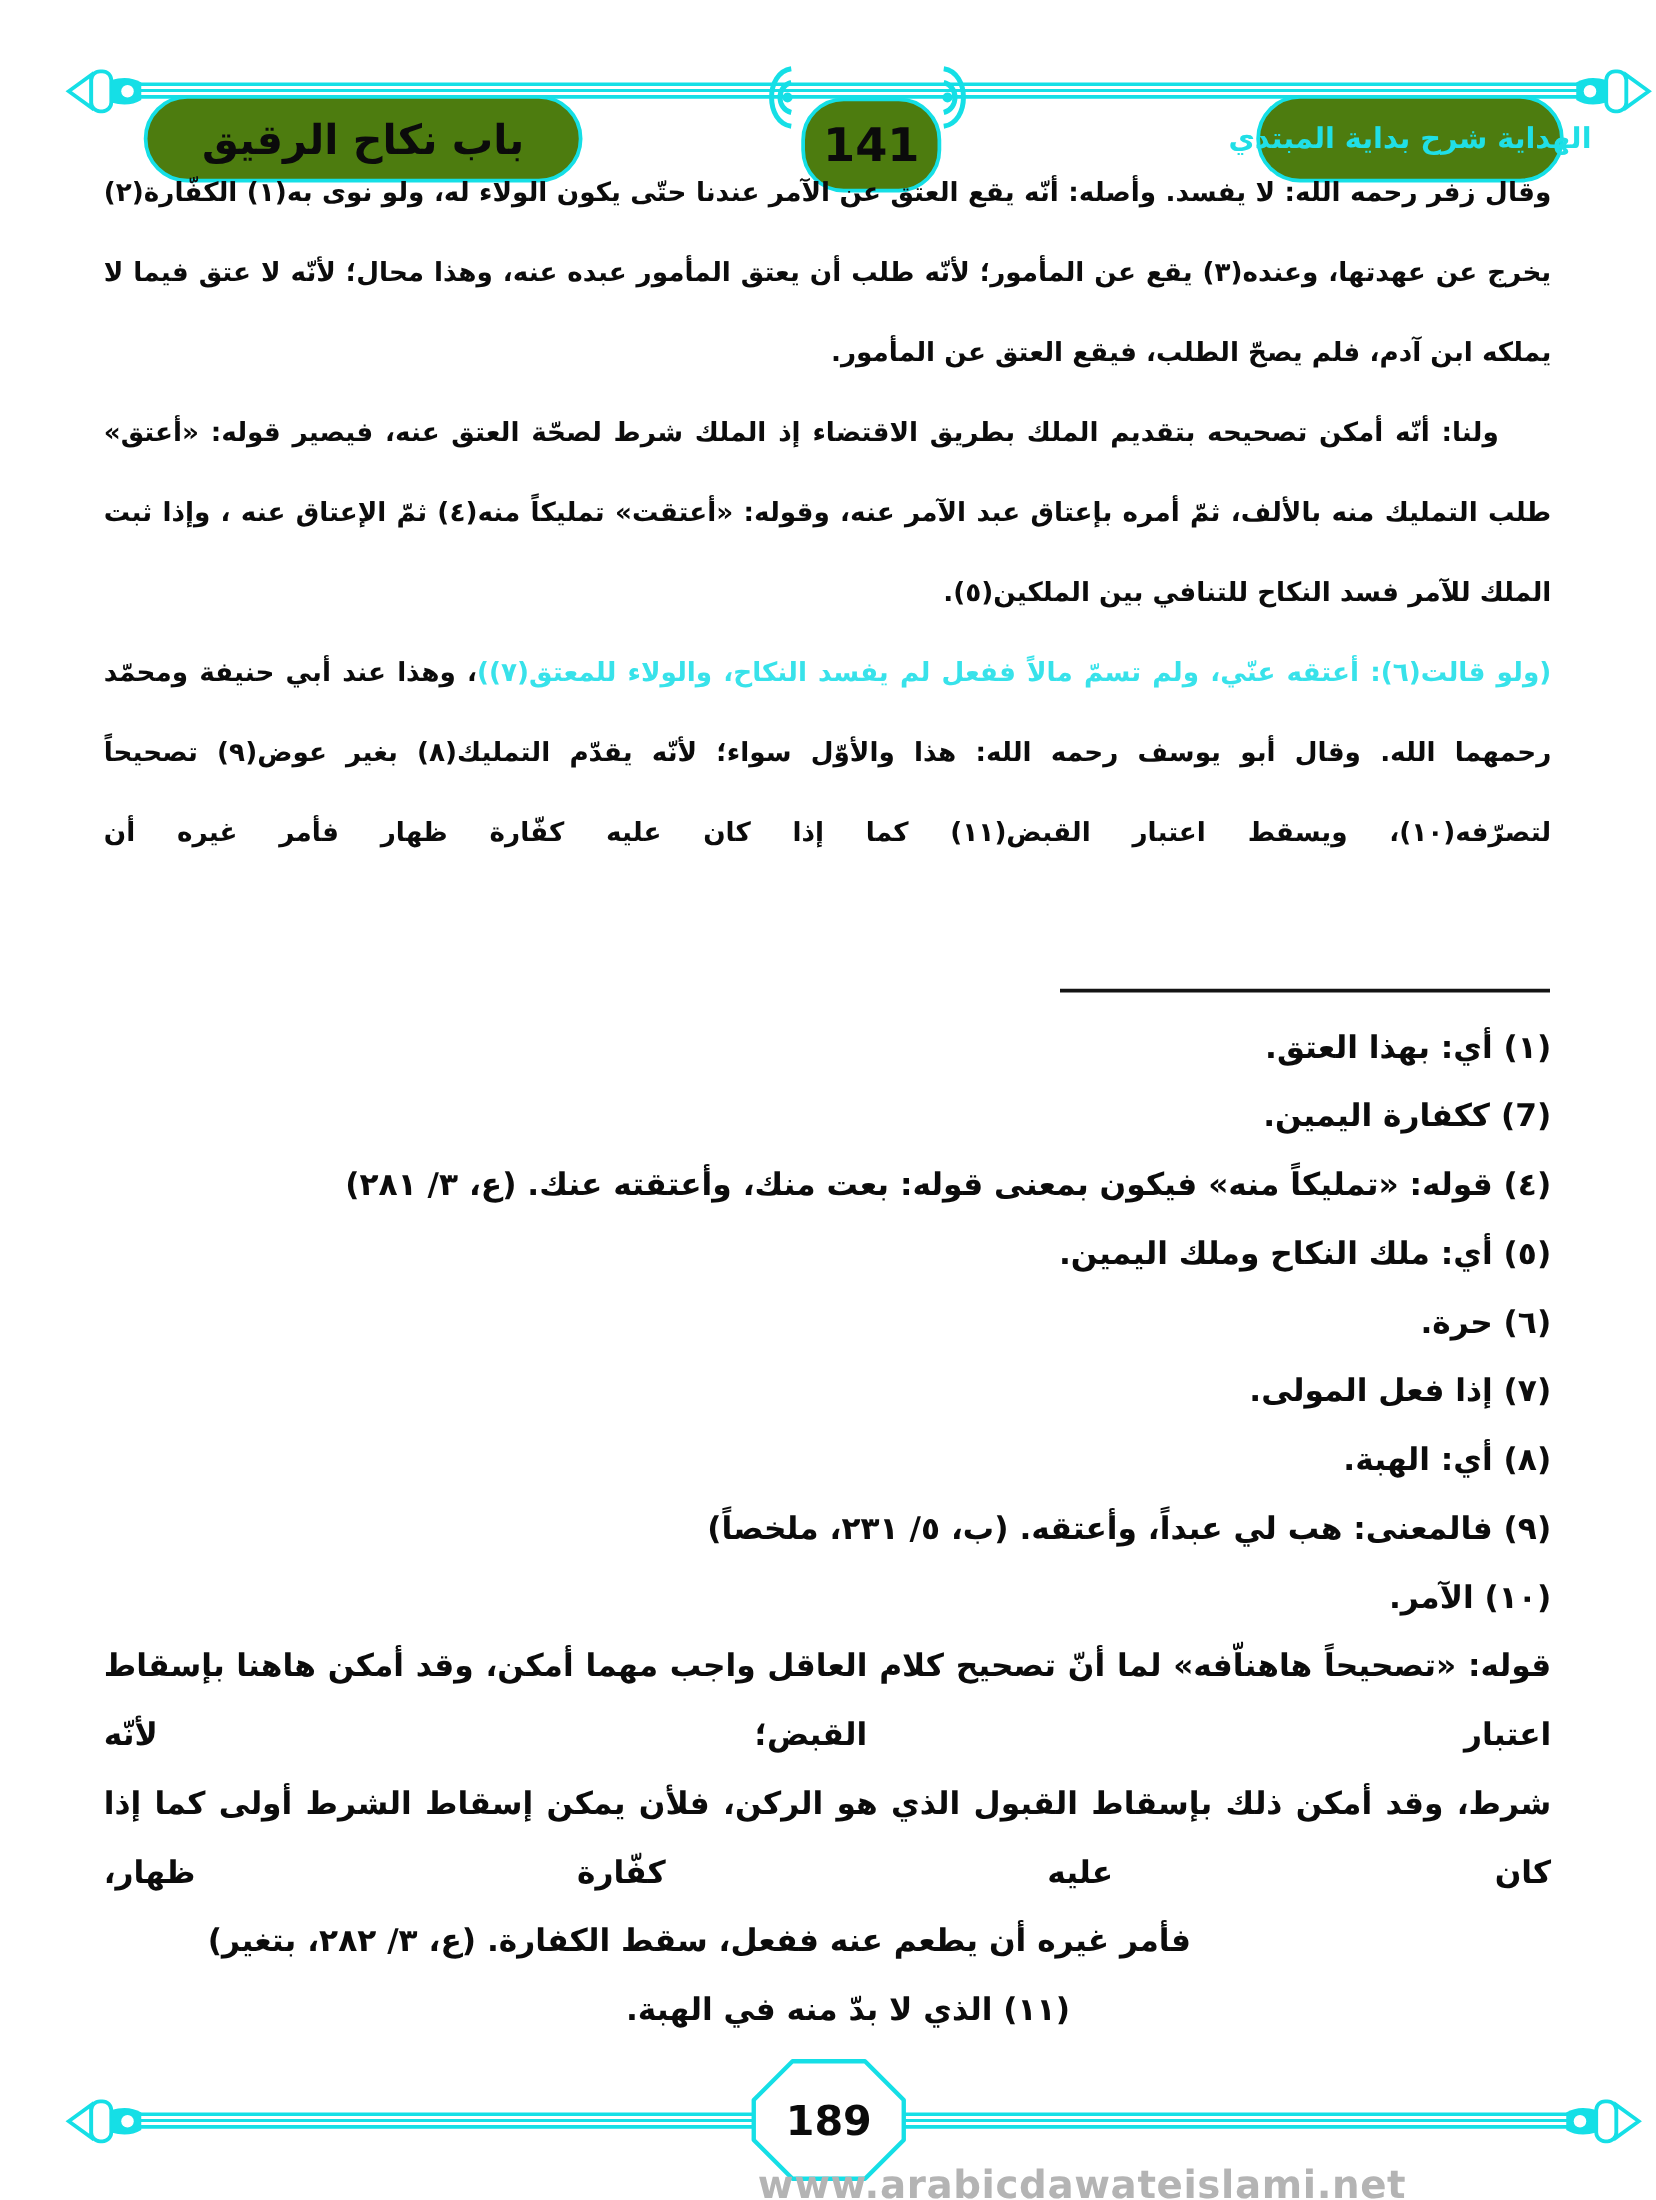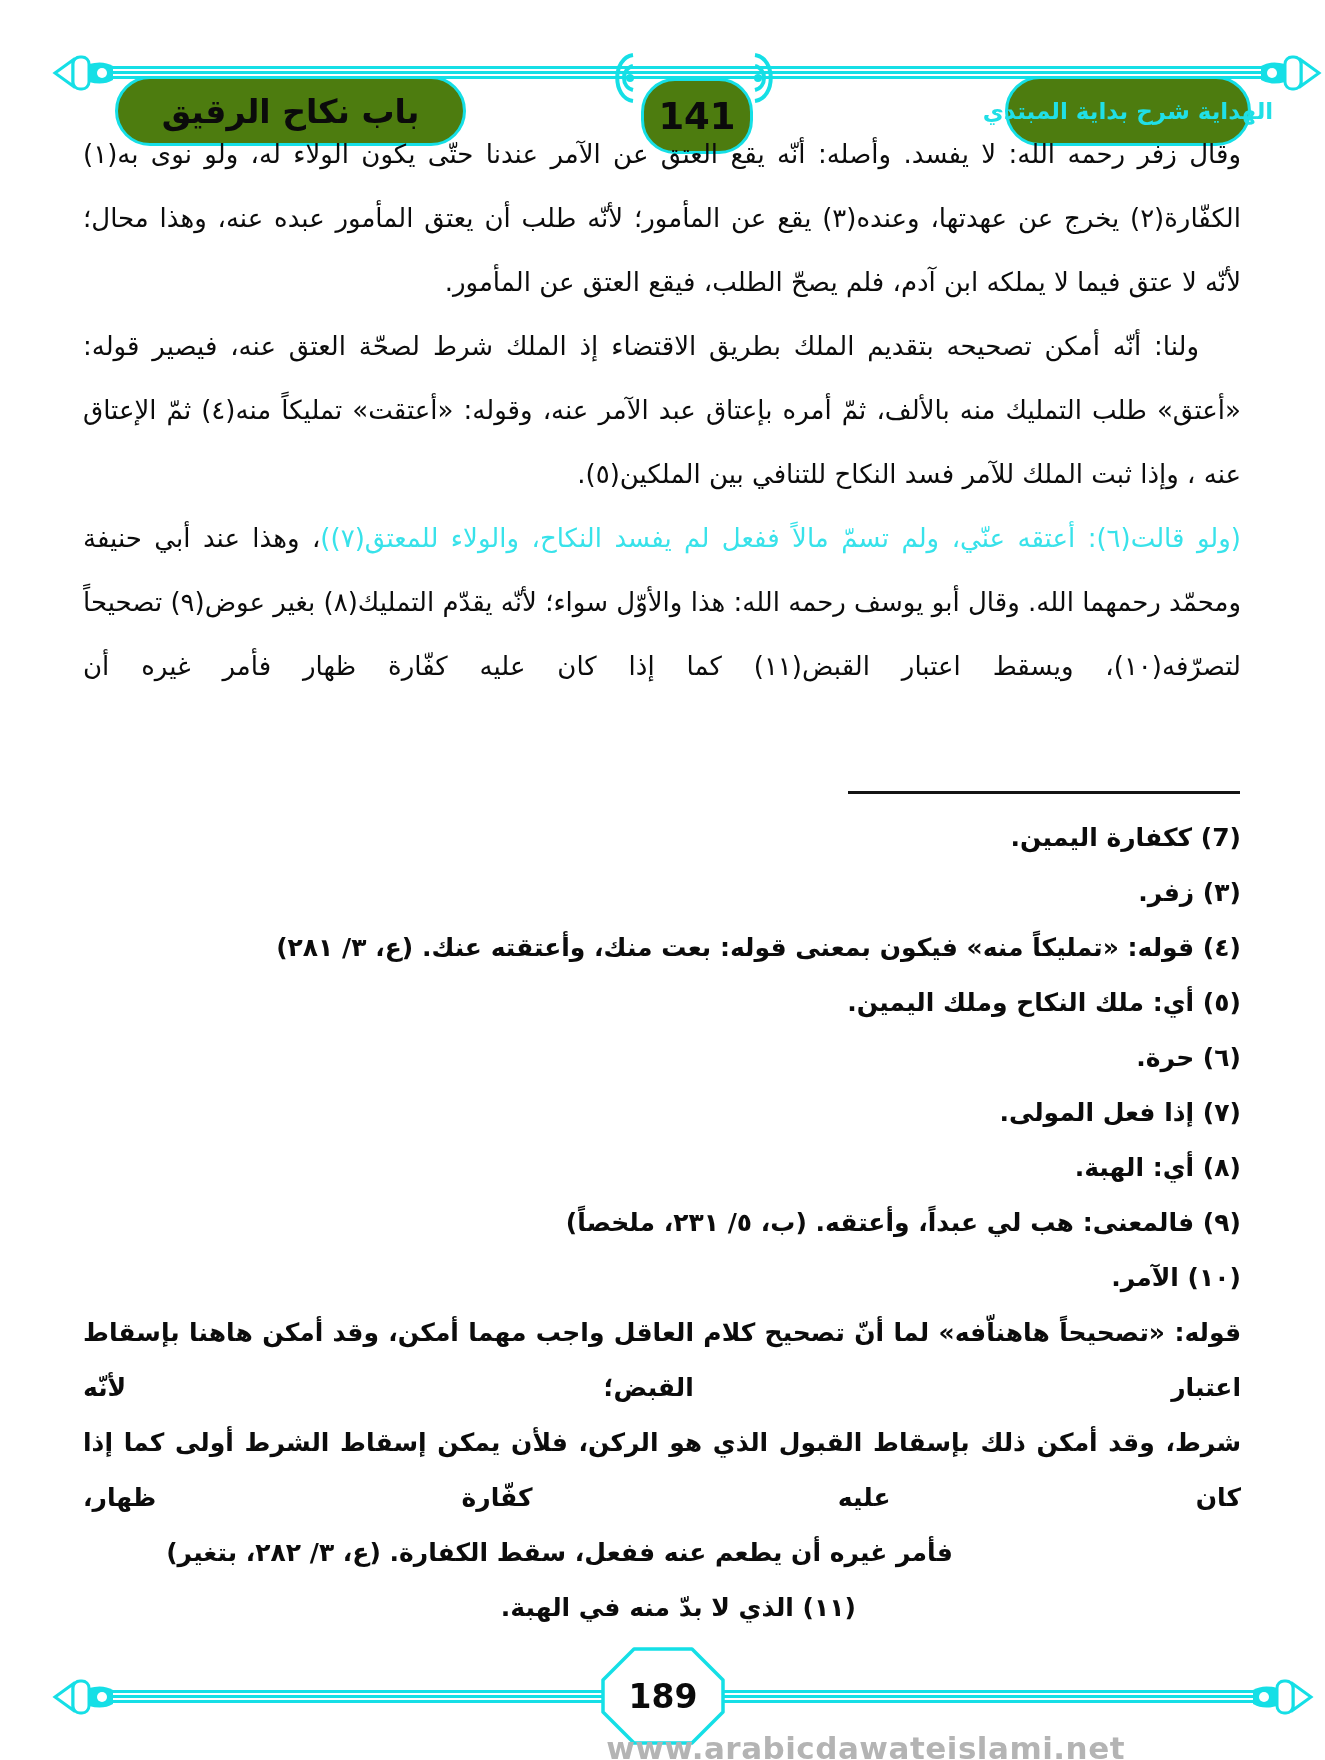--- a/index.html
+++ b/index.html
@@ -36,21 +36,21 @@
   }
   .pageno-oval span{color:#0b0b0b;font-size:37px;font-weight:bold;font-family:"DejaVu Sans",sans-serif;}
 
   .bracket-icon{position:absolute;top:52px;}
   svg.deco{display:block;}
 
   
   .main-text{
     position:absolute;top:122px;right:84px;width:1158px;height:680px;
     direction:rtl;text-align:justify;color:#0c0c0c;
-    font-size:26px;font-weight:normal;line-height:64px;overflow:hidden;
+    font-size:21px;font-weight:bold;line-height:64px;overflow:hidden;
   }
   .main-text p{margin:0;padding:0;}
   .main-text p.indent{text-indent:42px;}
   .main-text p.stretch-last{text-align-last:justify;}
   .matn{color:#38e2ea;}
 
   
   .fn-divider{
     position:absolute;top:791px;right:85px;width:392px;height:0;
     border-top:3px solid #141414;
@@ -131,22 +131,22 @@
 
 <div class="main-text" lang="ar" dir="rtl">
   <p>وقال زفر رحمه الله: لا يفسد. وأصله: أنّه يقع العتق عن الآمر عندنا حتّى يكون الولاء له، ولو نوى به(١) الكفّارة(٢) يخرج عن عهدتها، وعنده(٣) يقع عن المأمور؛ لأنّه طلب أن يعتق المأمور عبده عنه، وهذا محال؛ لأنّه لا عتق فيما لا يملكه ابن آدم، فلم يصحّ الطلب، فيقع العتق عن المأمور.</p>
   <p class="indent">ولنا: أنّه أمكن تصحيحه بتقديم الملك بطريق الاقتضاء إذ الملك شرط لصحّة العتق عنه، فيصير قوله: «أعتق» طلب التمليك منه بالألف، ثمّ أمره بإعتاق عبد الآمر عنه، وقوله: «أعتقت» تمليكاً منه(٤) ثمّ الإعتاق عنه ، وإذا ثبت الملك للآمر فسد النكاح للتنافي بين الملكين(٥).</p>
   <p class="stretch-last"><span class="matn">(ولو قالت(٦): أعتقه عنّي، ولم تسمّ مالاً ففعل لم يفسد النكاح، والولاء للمعتق(٧))</span><span>، وهذا عند أبي حنيفة ومحمّد رحمهما الله. وقال أبو يوسف رحمه الله: هذا والأوّل سواء؛ لأنّه يقدّم التمليك(٨) بغير عوض(٩) تصحيحاً لتصرّفه(١٠)، ويسقط اعتبار القبض(١١) كما إذا كان عليه كفّارة ظهار فأمر غيره أن</span></p>
 </div>
 
 <div class="fn-divider"></div>
 
 <section class="footnotes" lang="ar" dir="rtl">
+  <div class="fn">(١) أي: بهذا العتق.</div>
   <div class="fn">(7) ككفارة اليمين.</div>
-  <div class="fn">(٣) زفر.</div>
   <div class="fn"><b>(٤) قوله: «تمليكاً منه»</b><span> فيكون بمعنى قوله: بعت منك، وأعتقته عنك. (ع، ٣/ ٢٨١)</span></div>
   <div class="fn">(٥) أي: ملك النكاح وملك اليمين.</div>
   <div class="fn">(٦) حرة.</div>
   <div class="fn">(٧) إذا فعل المولى.</div>
   <div class="fn">(٨) أي: الهبة.</div>
   <div class="fn">(٩) فالمعنى: هب لي عبداً، وأعتقه. (ب، ٥/ ٢٣١، ملخصاً)</div>
   <div class="fn">(١٠) الآمر.</div>
   <div class="fn q-line"><b>قوله: «تصحيحاً هاهناّفه»</b><span> لما أنّ تصحيح كلام العاقل واجب مهما أمكن، وقد أمكن هاهنا بإسقاط اعتبار القبض؛ لأنّه</span></div>
   <div class="fn q-line">شرط، وقد أمكن ذلك بإسقاط القبول الذي هو الركن، فلأن يمكن إسقاط الشرط أولى كما إذا كان عليه كفّارة ظهار،</div>
   <div class="fn q-last">فأمر غيره أن يطعم عنه ففعل، سقط الكفارة. (ع، ٣/ ٢٨٢، بتغير)</div>

